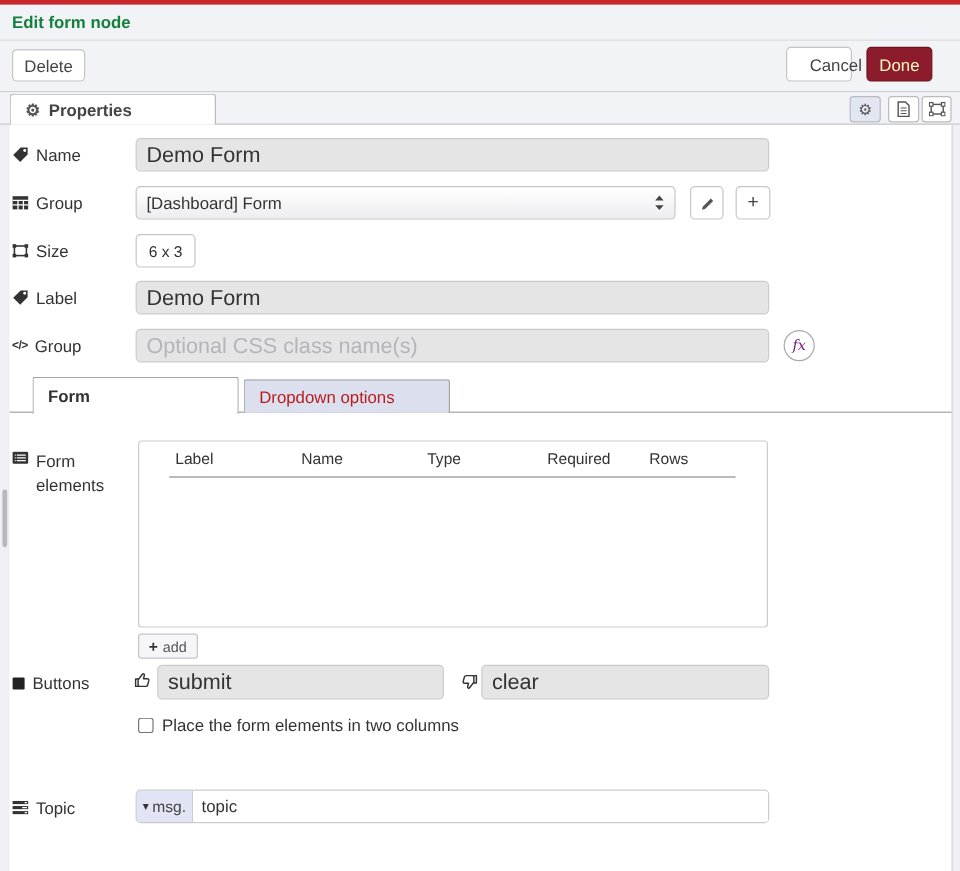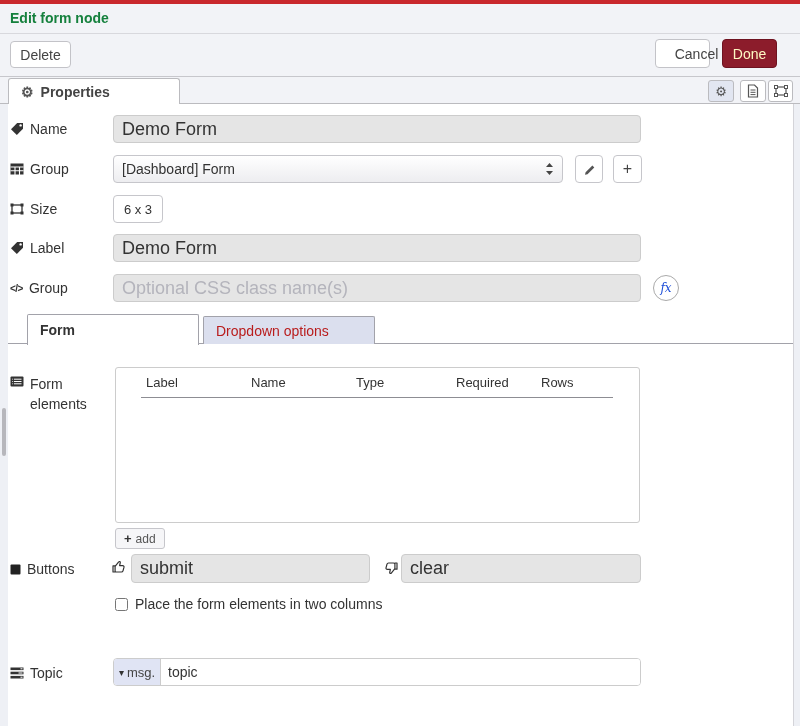--- a/index.html
+++ b/index.html
@@ -45,21 +45,21 @@
                padding:0 8px; font-size:14px; color:#333; cursor:pointer; }
   .selectbox .arrows { margin-left:auto; }
 
   .sqbtn { position:absolute; width:29px; height:28px; background:#fff; border:1px solid #c6c6cb; border-radius:4px;
            display:flex; align-items:center; justify-content:center; color:#555; cursor:pointer; }
   .sizebtn { position:absolute; left:113px; top:195px; width:50px; height:28px; background:#fff;
              border:1px solid #c6c6cb; border-radius:4px; display:flex; align-items:center; justify-content:center;
              font-size:13px; color:#333; cursor:pointer; }
   .fxbtn { position:absolute; left:653px; top:275px; width:26px; height:26px; border:1px solid #aaa; border-radius:50%;
            background:#fff; display:flex; align-items:center; justify-content:center;
-           font-family:"DejaVu Serif", serif; font-style:italic; font-size:12px; color:#1d4ed8; cursor:pointer; }
+           font-family:"DejaVu Serif", serif; font-style:italic; font-size:12px; color:#701a75; cursor:pointer; }
 
   .subtabs-line { position:absolute; left:8px; top:314px; width:785px; height:30px; border-bottom:1px solid #a2a2aa; }
   .subtab-active { position:absolute; left:27px; top:314px; width:172px; height:31px; background:#fff;
                    border:1px solid #a2a2aa; border-bottom:none; border-radius:2px 2px 0 0; z-index:2;
                    display:flex; align-items:center; padding-left:12px; font-weight:bold; font-size:14px; color:#333; cursor:pointer; }
   .subtab-inactive { position:absolute; left:203px; top:316px; width:172px; height:28px; background:#dbdfee;
                      border:1px solid #a2a2aa; border-bottom:none; border-radius:2px 2px 0 0;
                      display:flex; align-items:center; padding-left:12px; font-size:14px; color:#b91c1c; cursor:pointer; }
 
   .elements-box { position:absolute; left:115px; top:367px; width:525px; height:156px; background:#fff;

